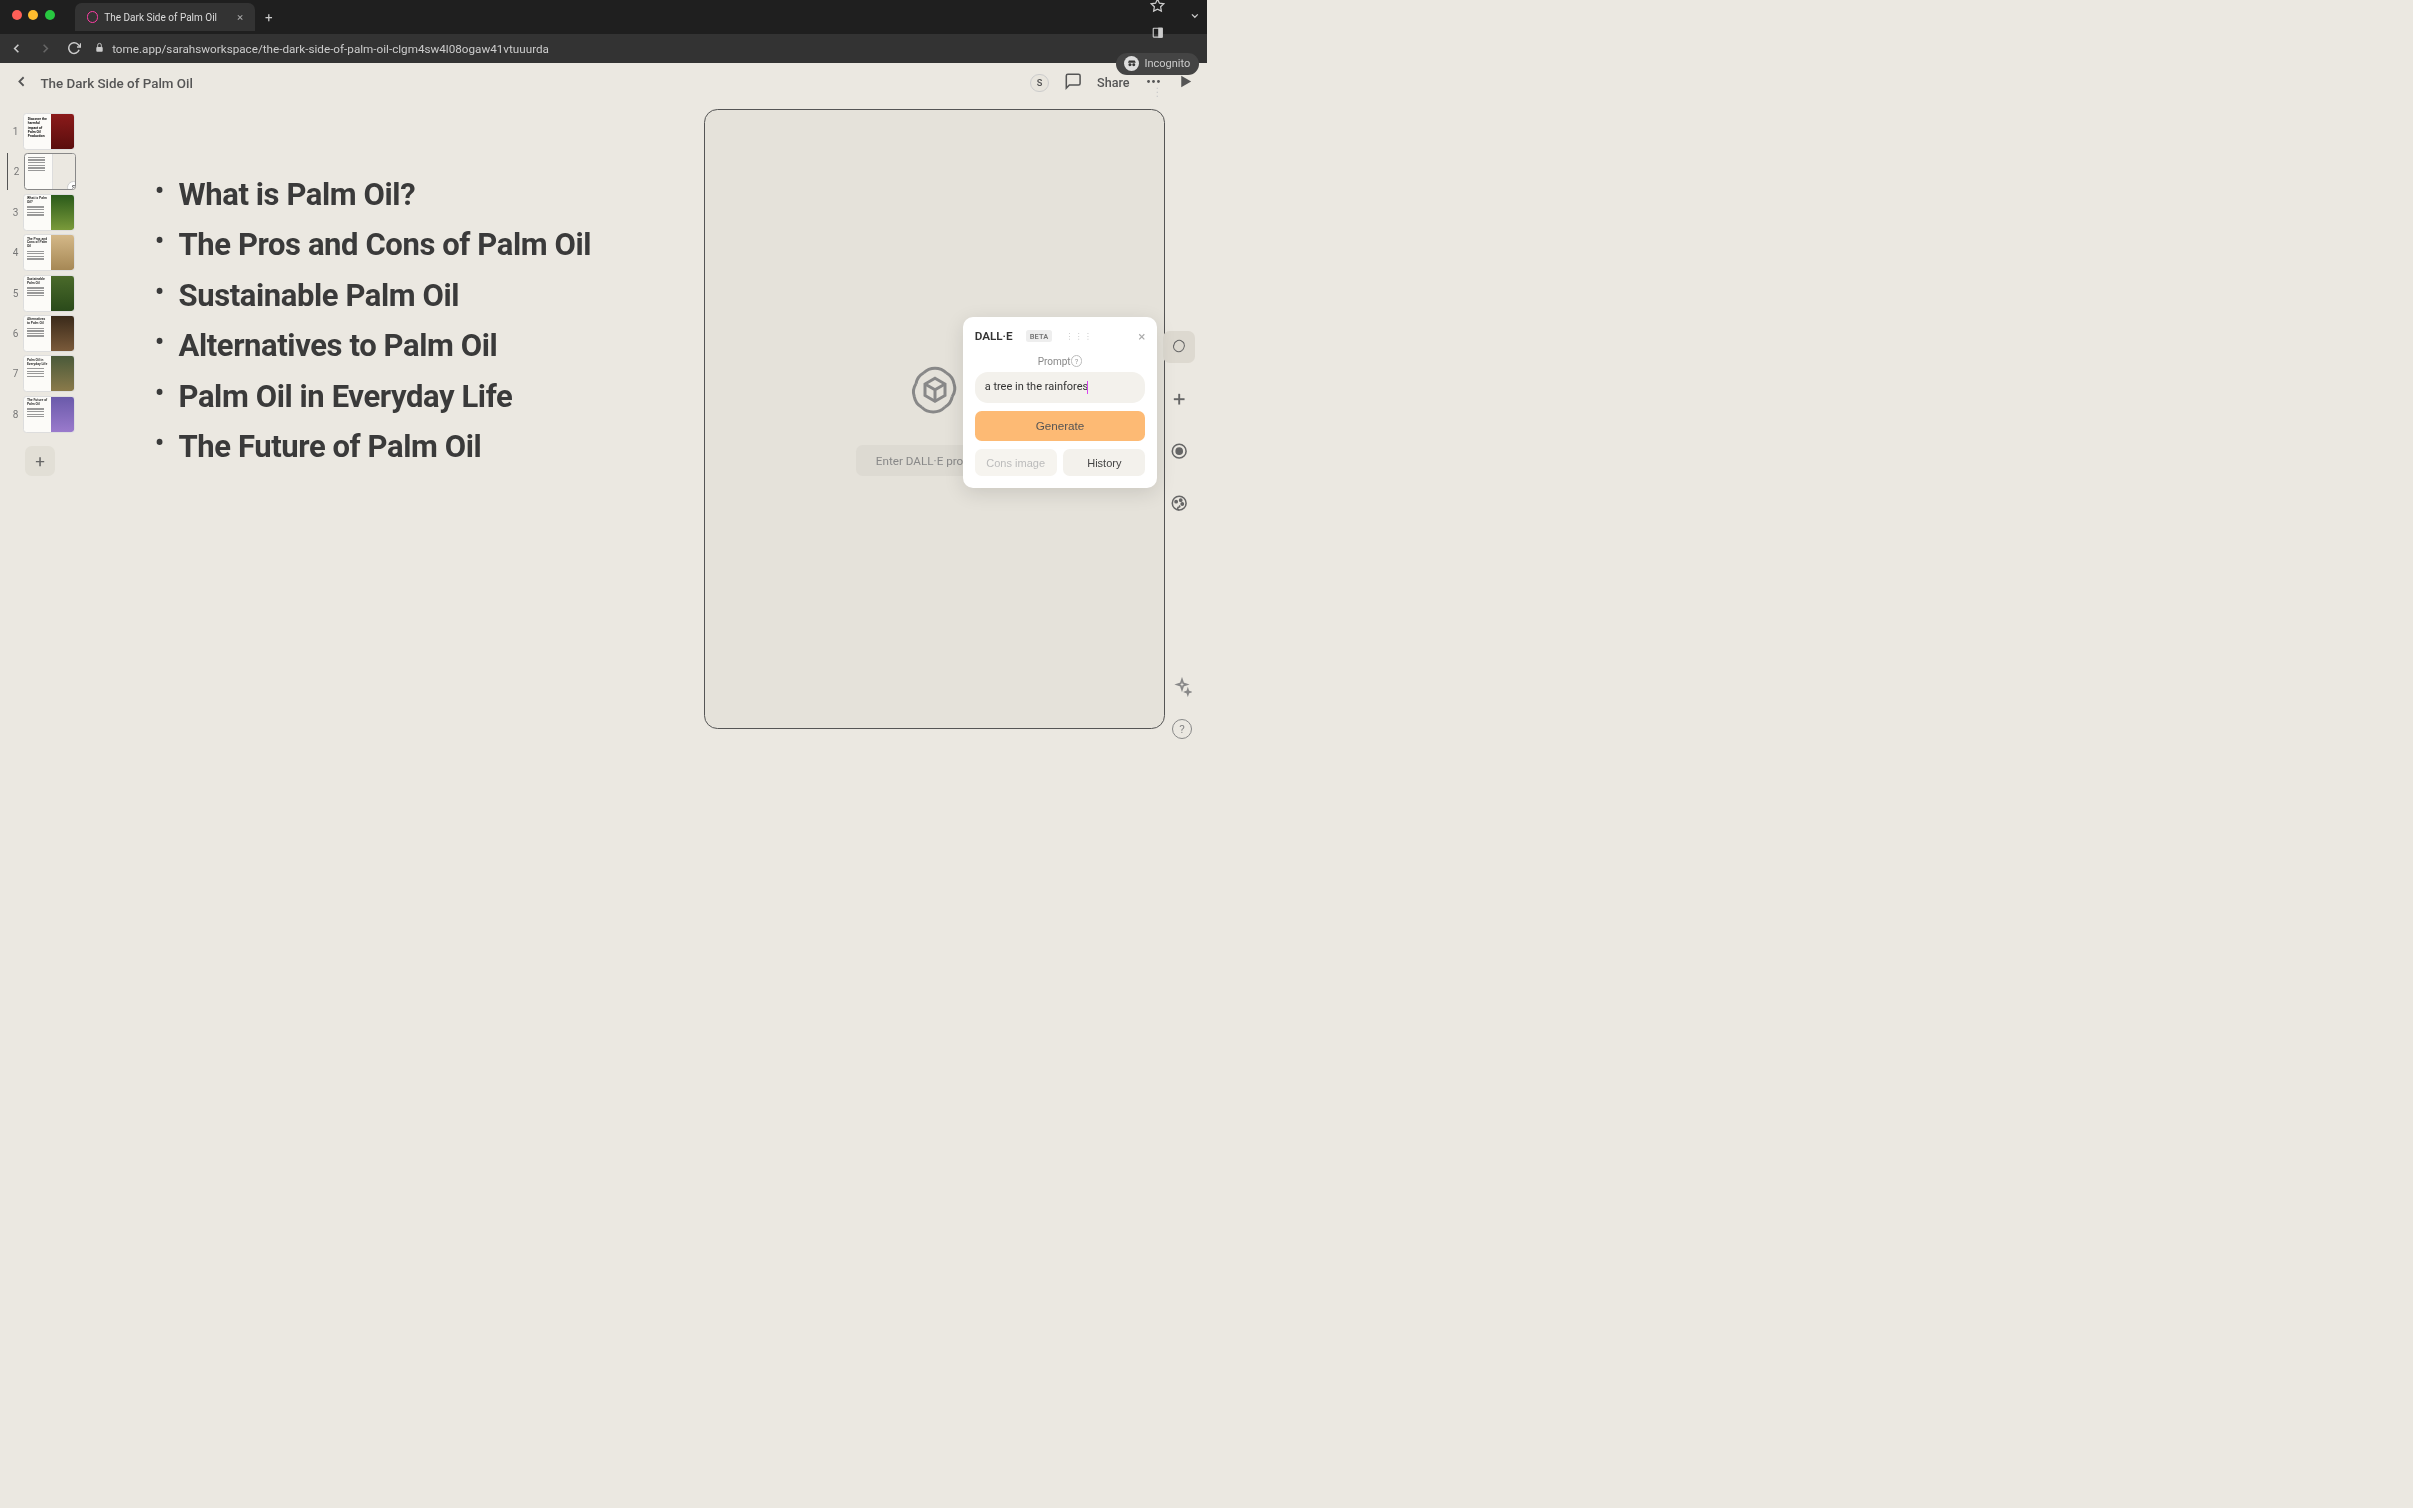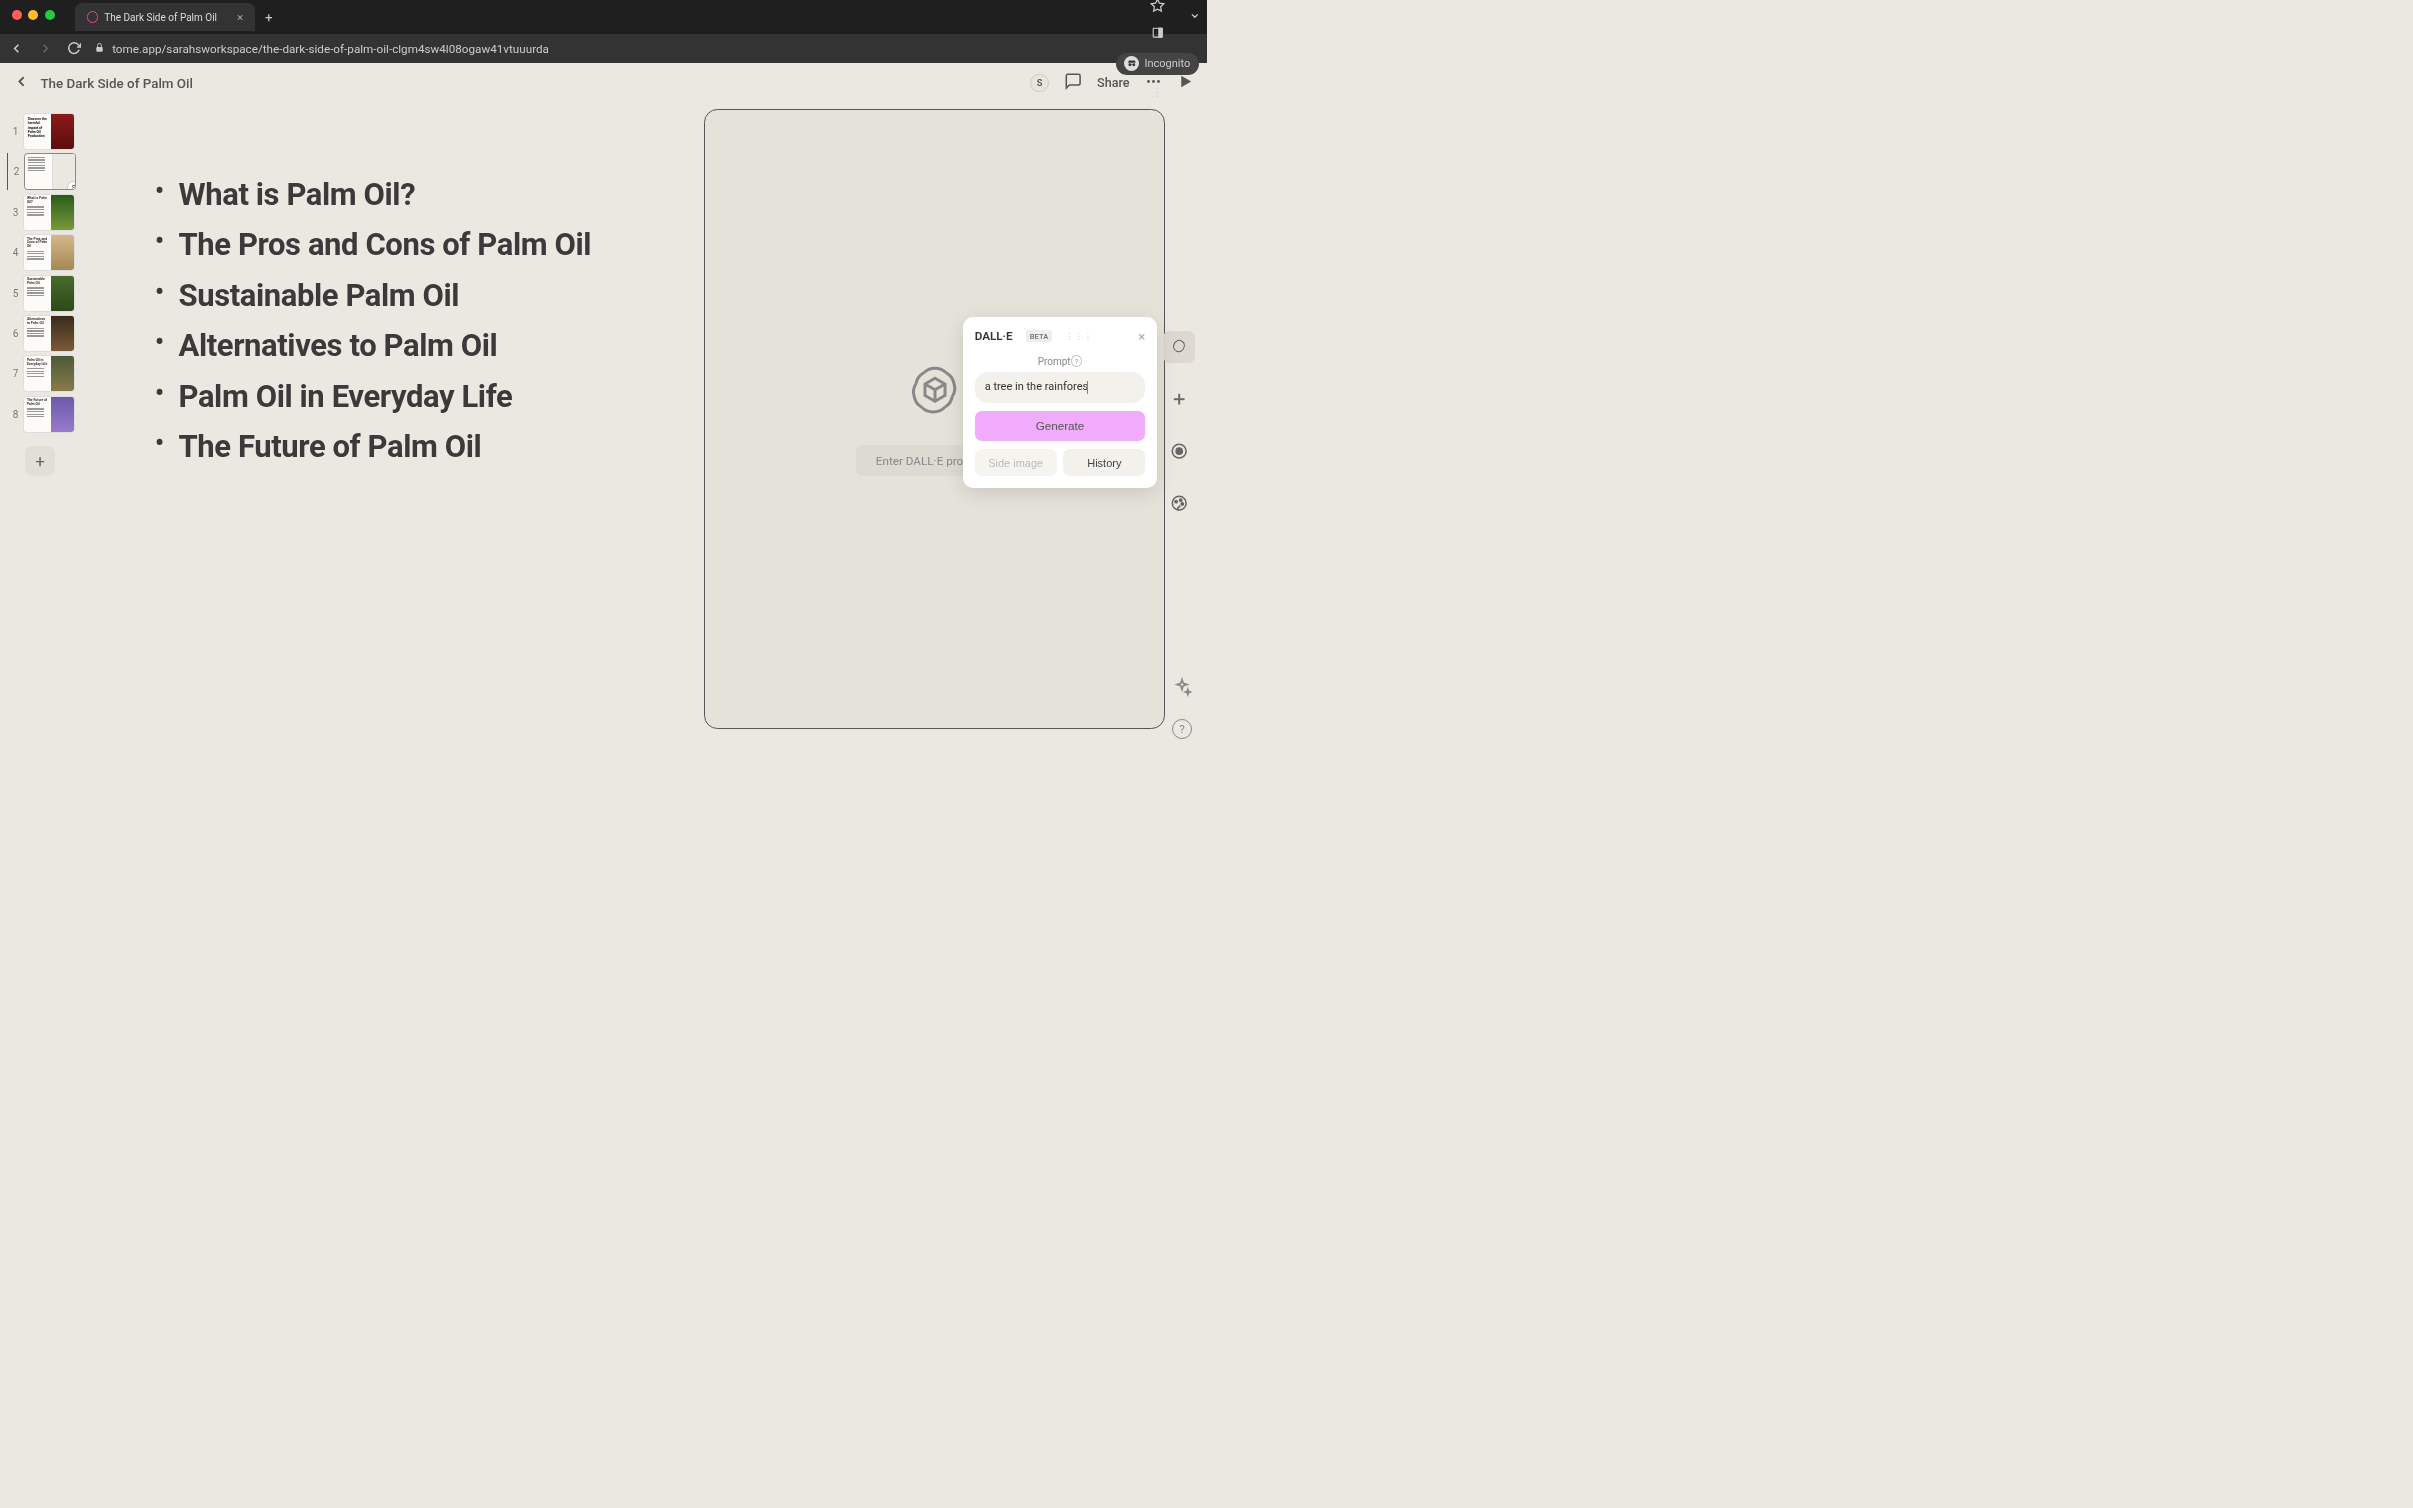--- a/index.html
+++ b/index.html
@@ -286,21 +286,21 @@
   border:none;
   border-radius:13px;
   padding:8.4px 10px;
   font-size:11px;
   color:#333;
   margin-bottom:8.4px;
   font-family: inherit;
 }
 .generate-btn {
   width:100%;
-  background:#f0abfc;
+  background:#fdba74;
   border:none;
   border-radius:6.7px;
   padding:8.4px;
   font-size:11.7px;
   color:#555;
   margin-bottom:8.4px;
 }
 .popup-actions { display:flex; gap:6.7px; }
 .popup-actions button {
   flex:1; border:none; border-radius:6.7px;
@@ -621,17 +621,17 @@
   </div>
   <div class="prompt-label-row">
     <span class="prompt-label">Prompt</span>
     <span class="prompt-help">?</span>
   </div>
   <div class="prompt-input">
     <span>a tree in the rainfores</span><span class="caret"></span>
   </div>
   <button class="generate-btn">Generate</button>
   <div class="popup-actions">
-    <button class="edit-img-btn">Side image</button>
+    <button class="edit-img-btn">Cons image</button>
     <button class="history-btn">History</button>
   </div>
 </div>
 
 
 </body></html>

